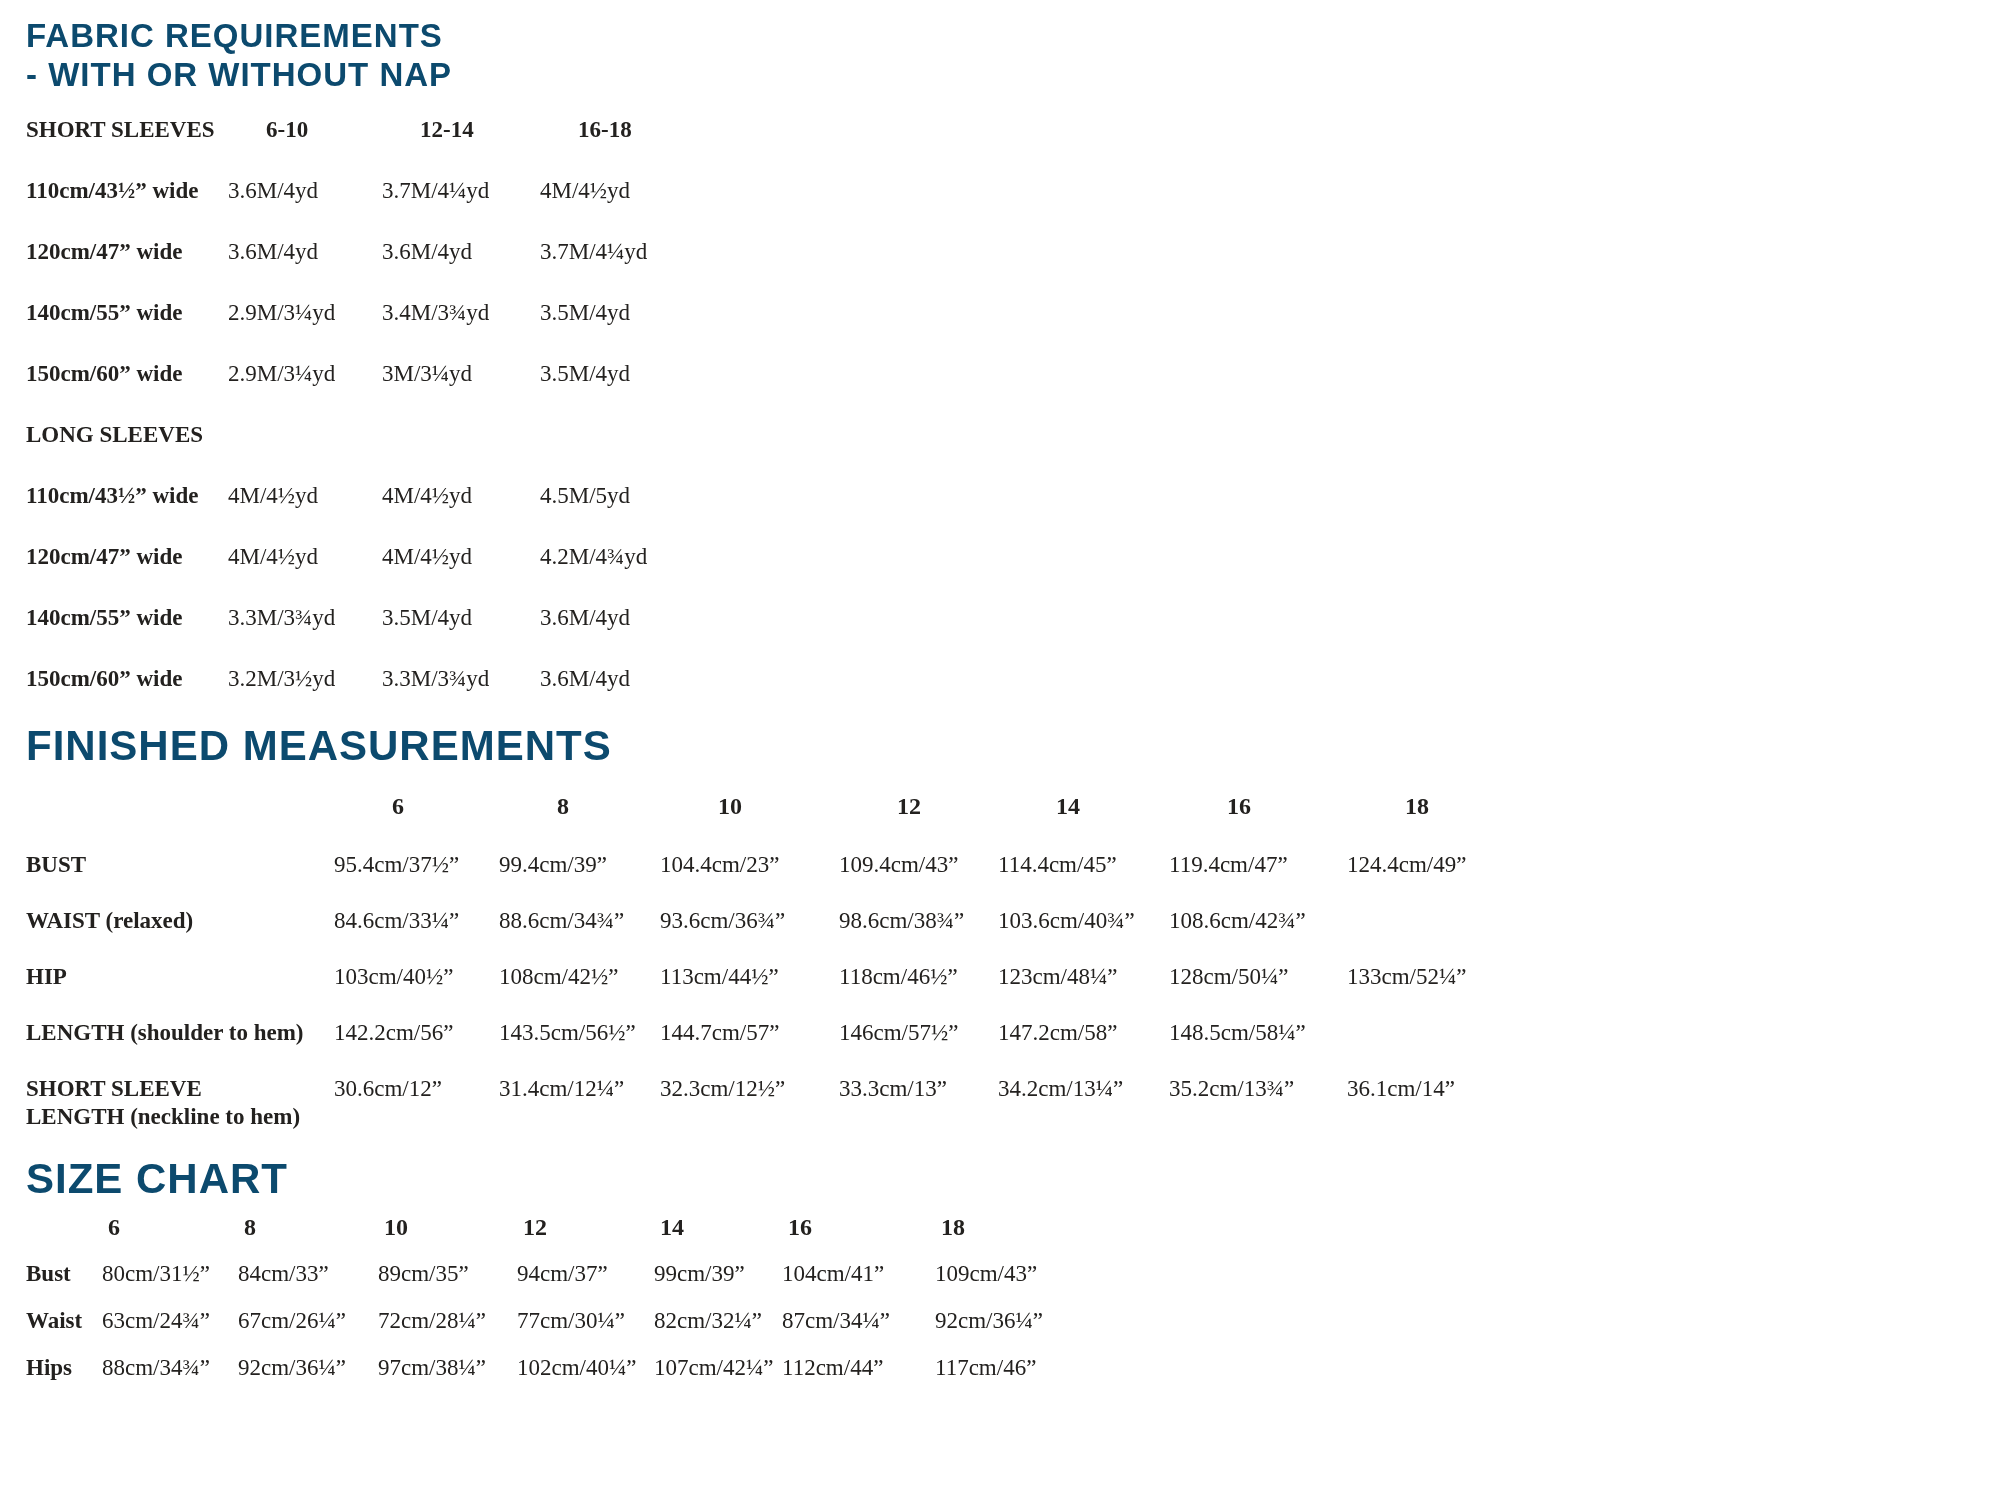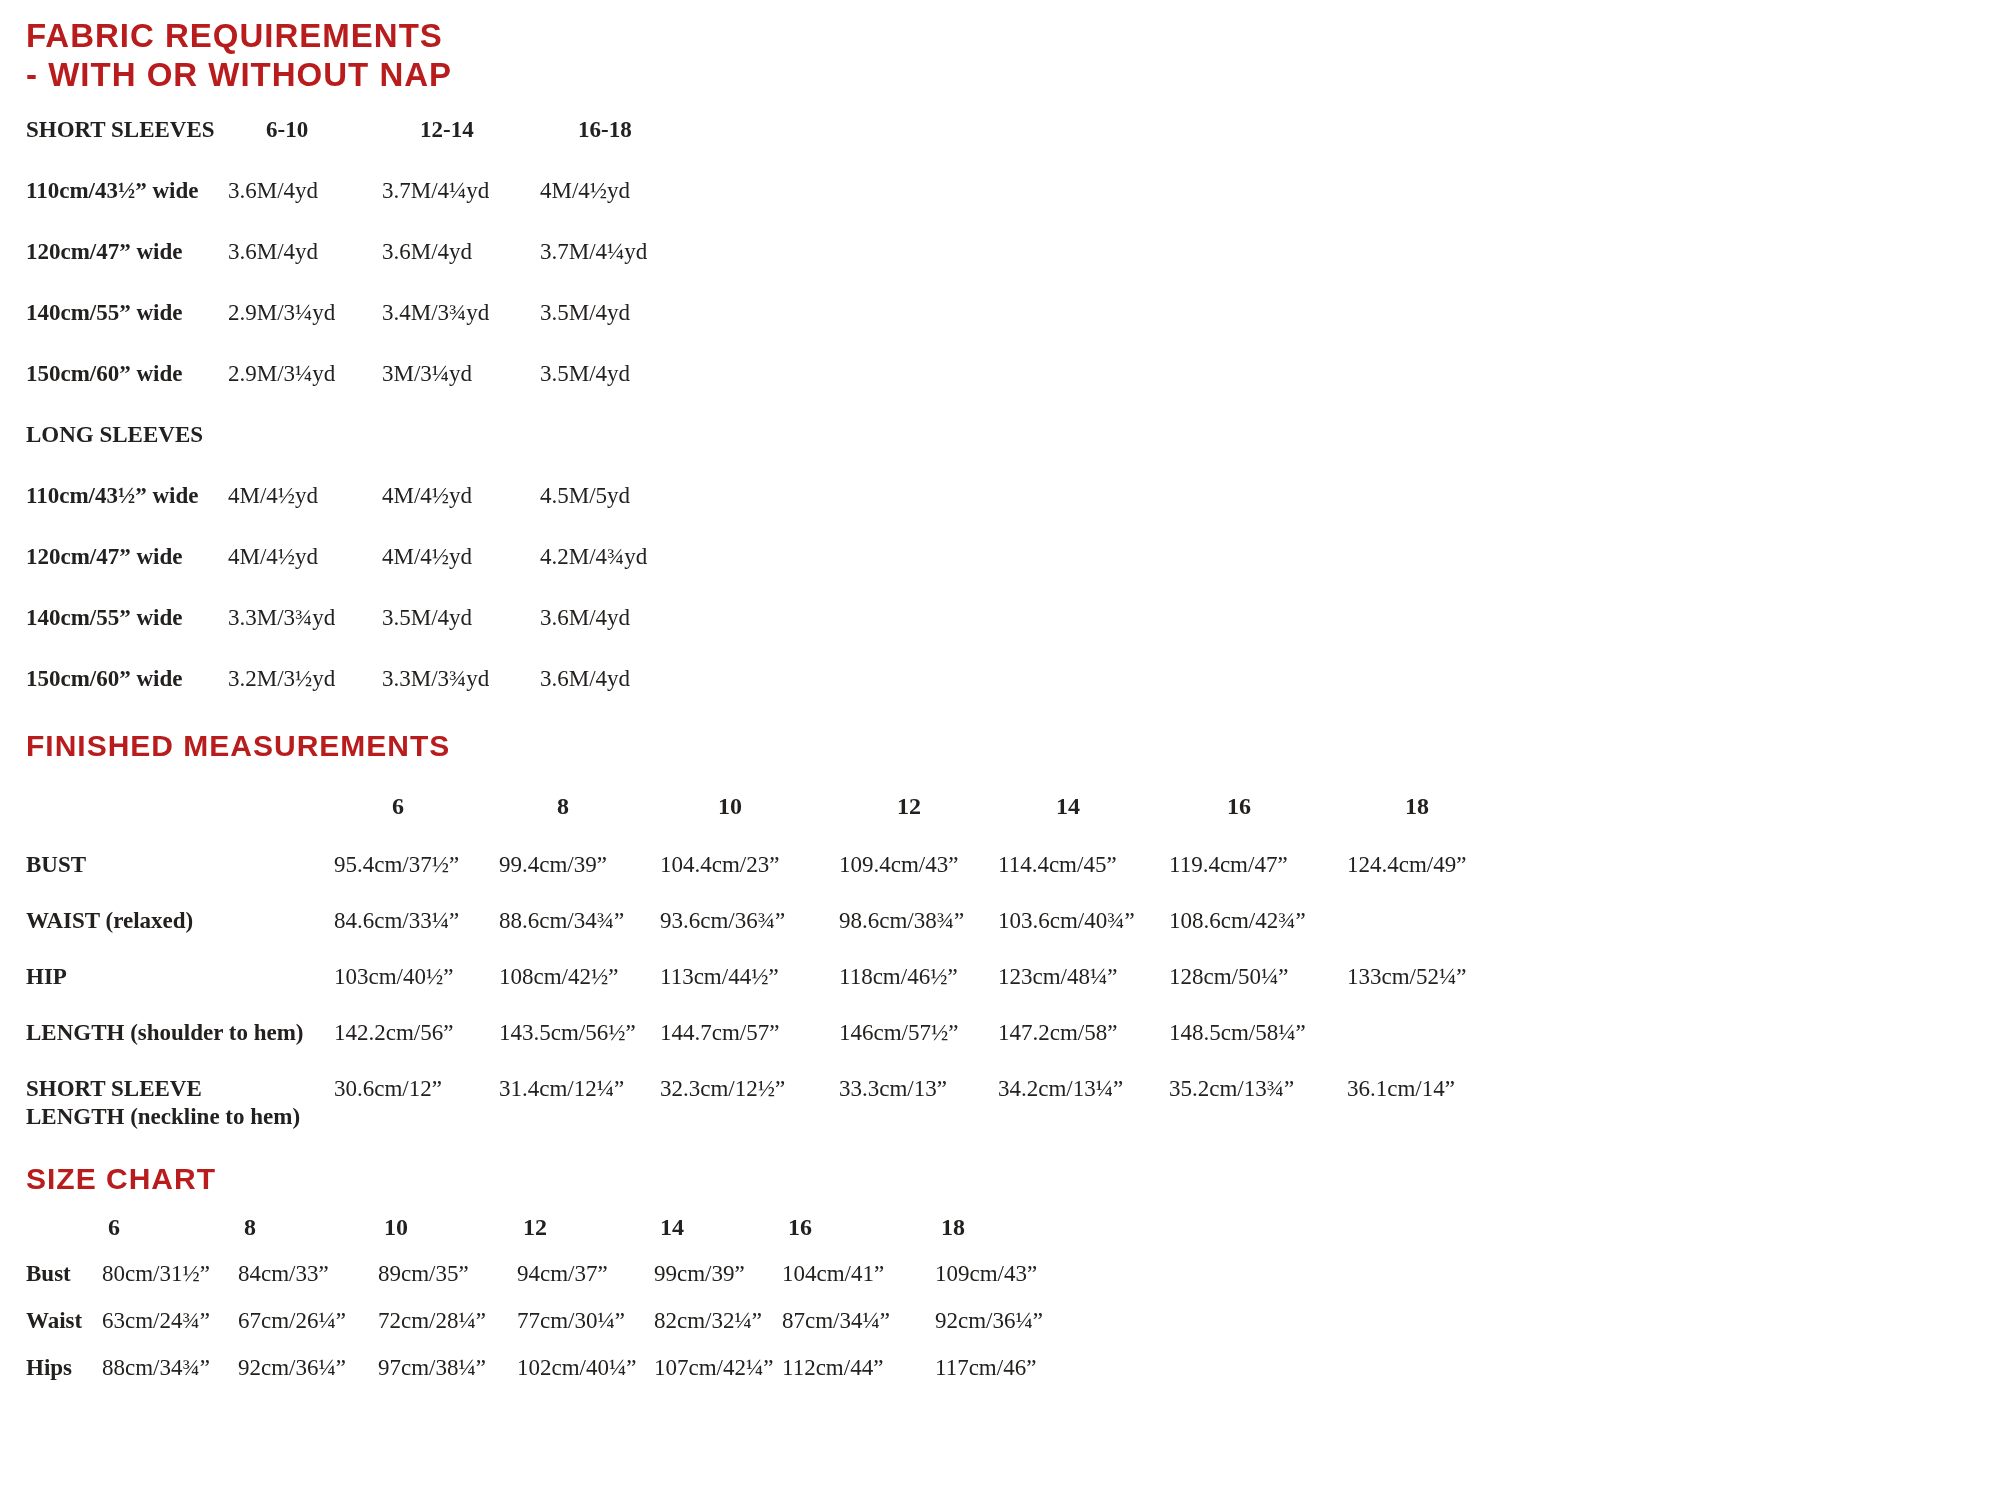--- a/index.html
+++ b/index.html
@@ -10,26 +10,26 @@
     height: 1500px;
     background: #ffffff;
     color: #23211f;
     font-family: "Liberation Serif", serif;
     padding: 16px 0 0 26px;
     overflow: hidden;
   }
   .h {
     font-family: "Liberation Sans", sans-serif;
     font-weight: 700;
-    color: #b91c1c;
+    color: #0c4a6e;
     letter-spacing: 1px;
     margin: 0;
   }
   h1.h { font-size: 33px; line-height: 39px; margin-bottom: 22px; }
-  h2.h { font-size: 30px; line-height: 40px; }
+  h2.h { font-size: 42px; line-height: 40px; }
   .h2fm { margin: 8px 0 26px 0; }
   .h2sc { margin: 0 0 14px 0; }
   .tl { display: block; }
 
   .frow {
     display: grid;
     grid-template-columns: 202px 154px 158px 300px;
     line-height: 28px;
     margin-bottom: 33px;
   }

